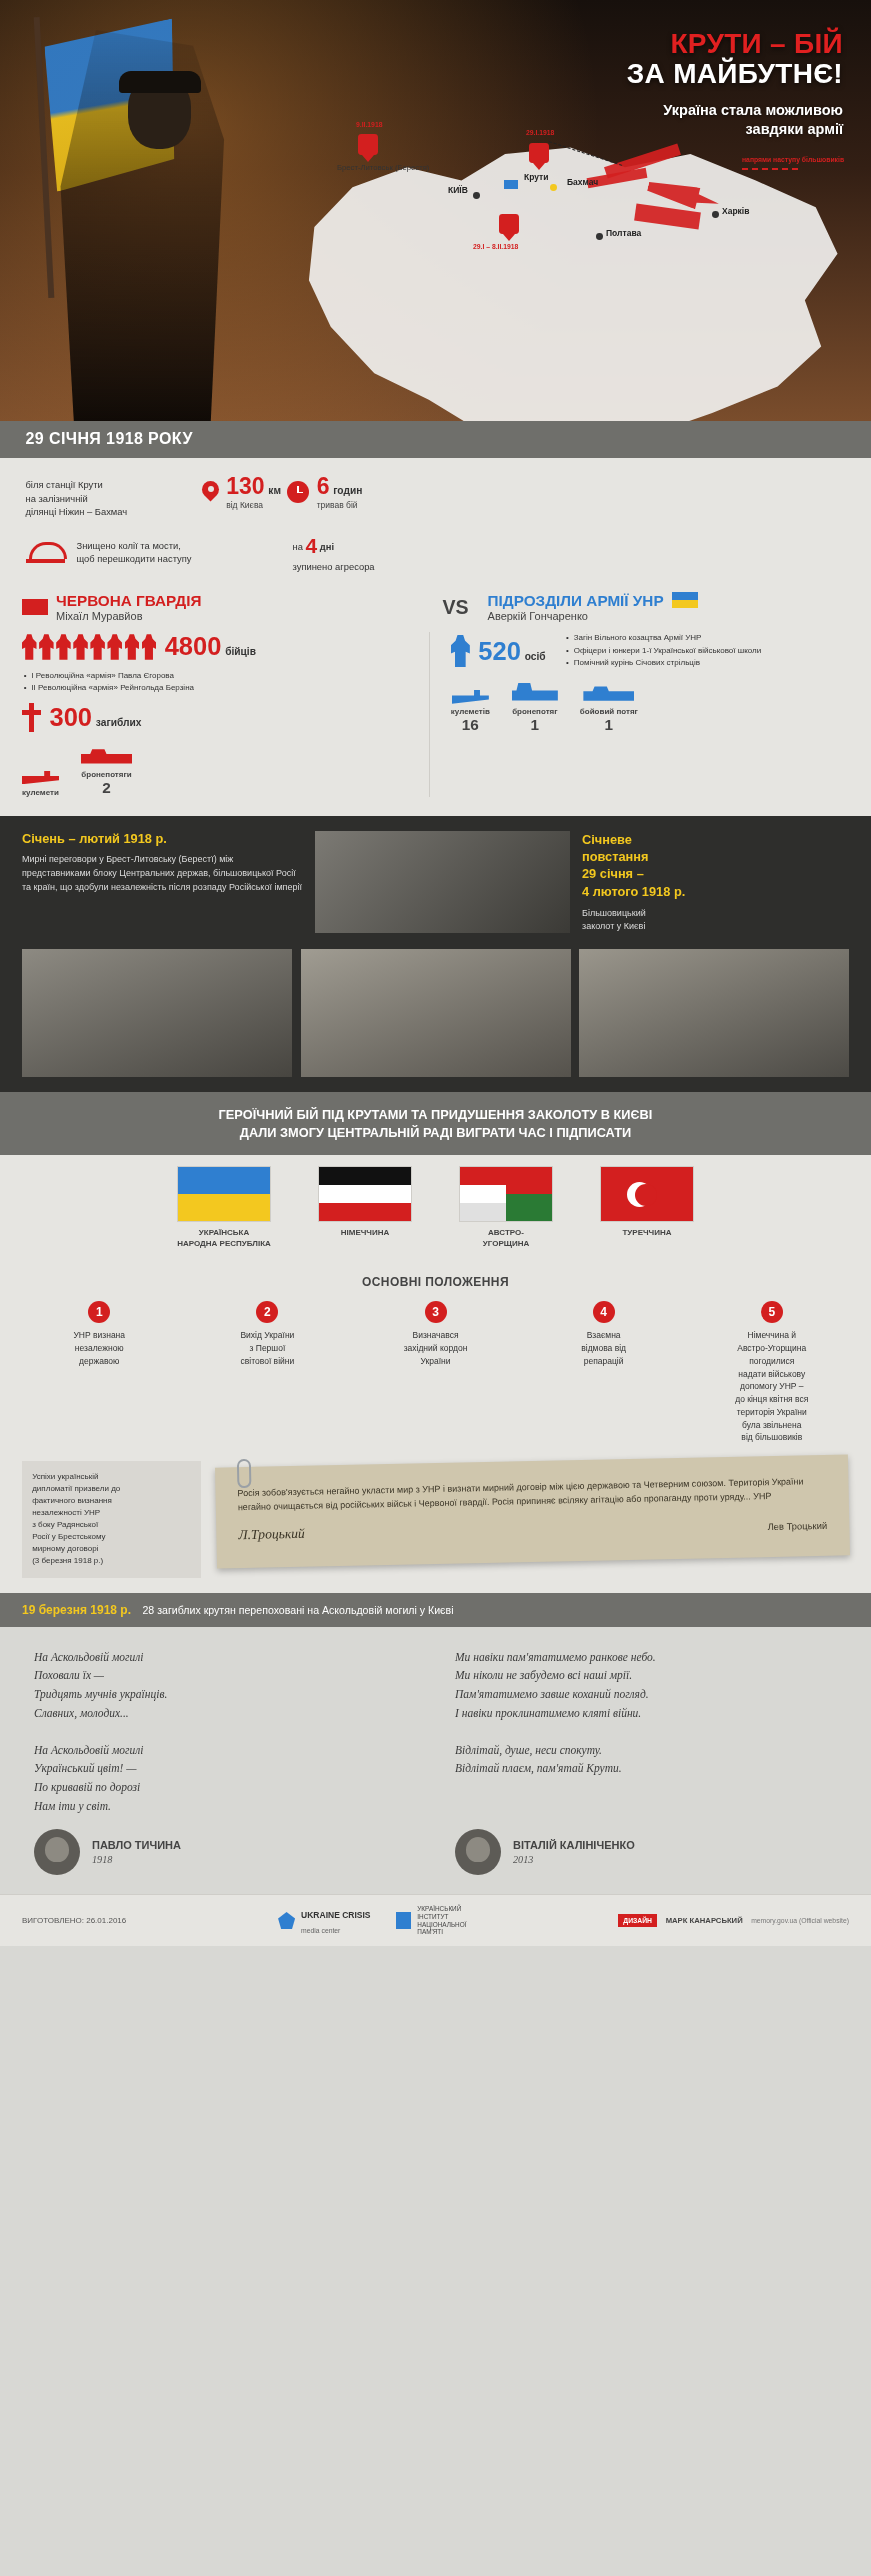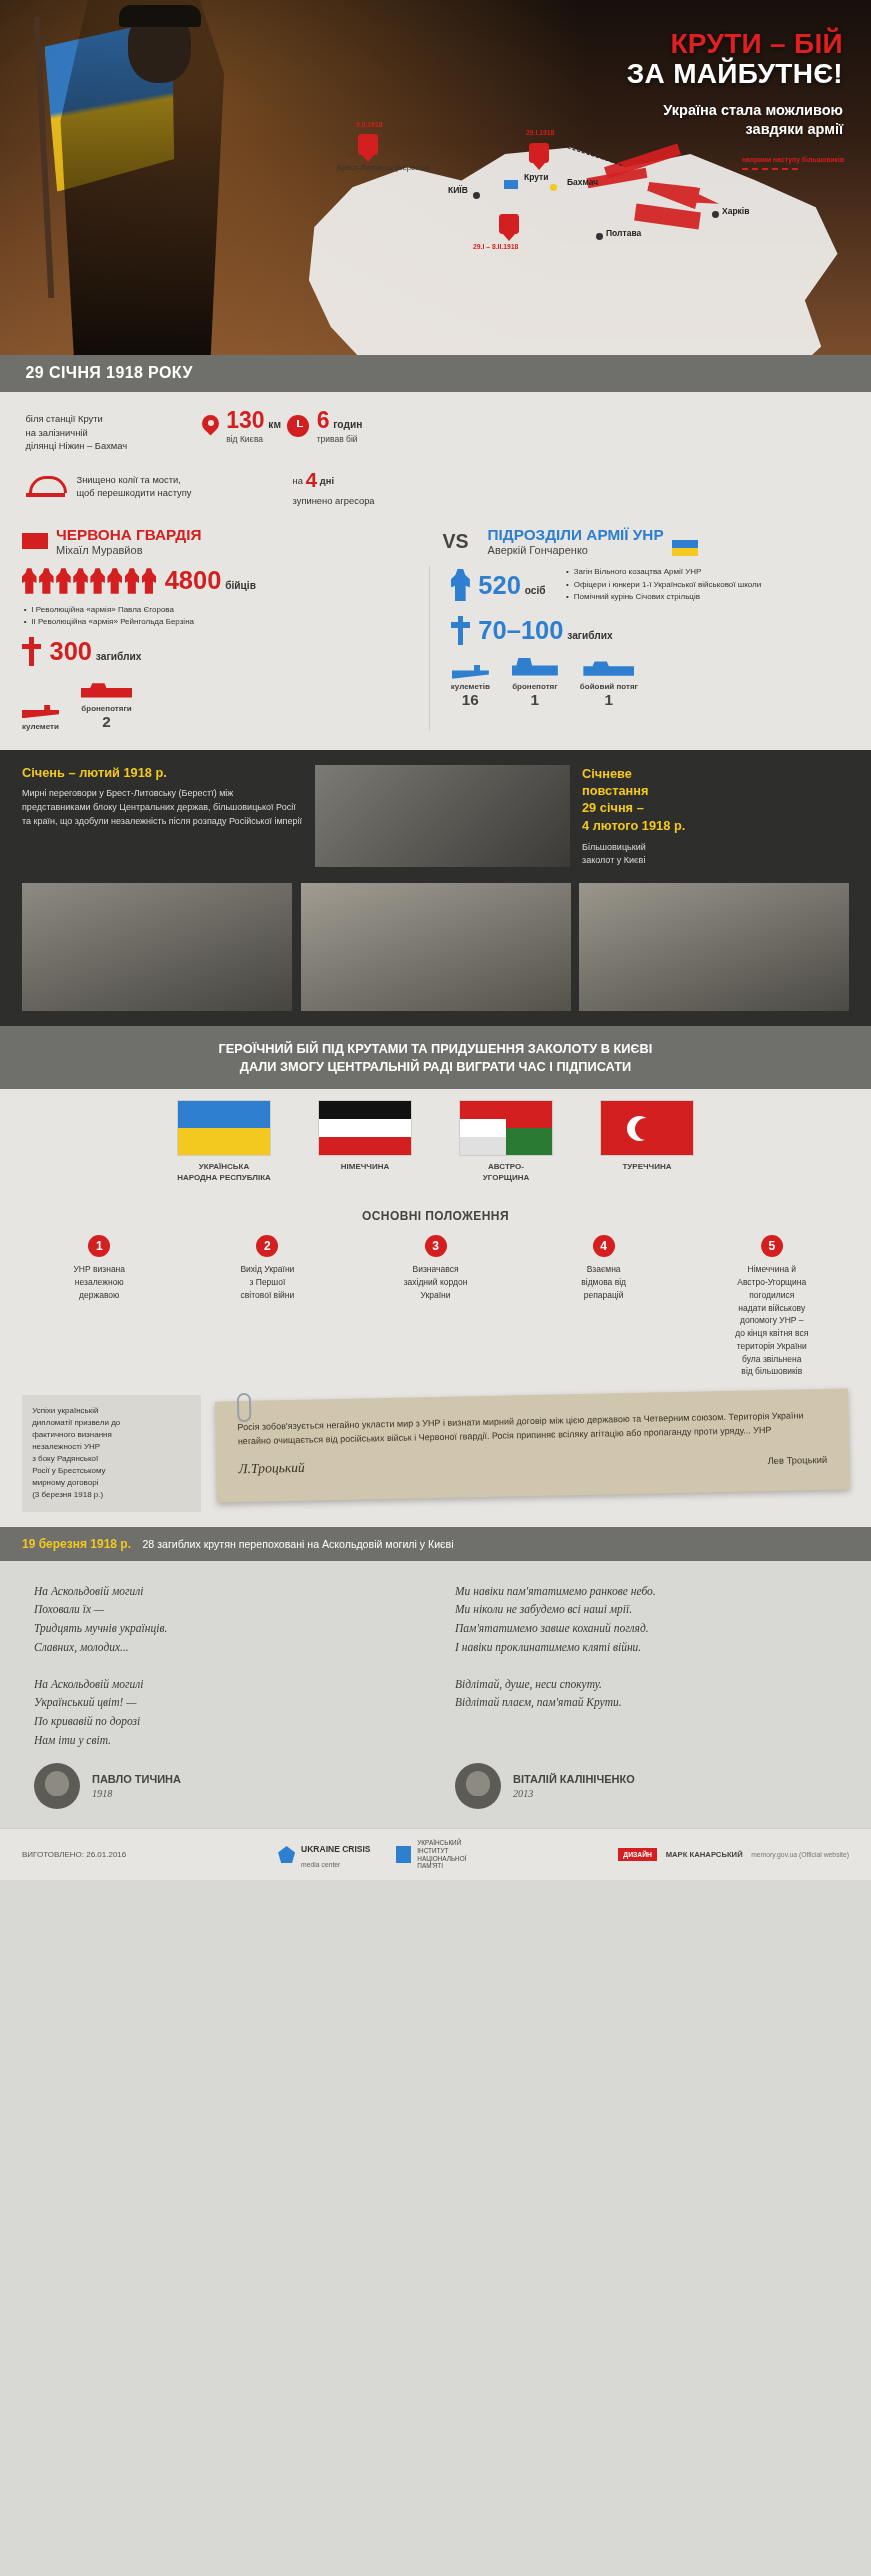--- a/index.html
+++ b/index.html
@@ -4,21 +4,21 @@
 <style>
   * { box-sizing: border-box; margin:0; padding:0; }
   body {
     width:871px; background:#d8d8d4;
     font-family:"Liberation Sans", sans-serif;
     color:#2b2b2b;
   }
   .page { width:871px; position:relative; overflow:hidden; }
 
   
-  .hero { position:relative; height:355px; background:linear-gradient(180deg,#1d1410 0%, #2e1f16 35%, #4a2e1d 60%, #6b452a 100%); overflow:hidden; }
+  .hero { position:relative; height:421px; background:linear-gradient(180deg,#1d1410 0%, #2e1f16 35%, #4a2e1d 60%, #6b452a 100%); overflow:hidden; }
   .hero-sky { position:absolute; inset:0; background:
       radial-gradient(circle at 22% 30%, rgba(255,160,60,.35), rgba(0,0,0,0) 55%),
       linear-gradient(180deg,#17100c 0%,#331f14 40%,#5d3a22 75%,#7a4d2c 100%); }
   .soldier {
     position:absolute; left:34px; bottom:0; width:221px; height:391px;
     background:linear-gradient(180deg, rgba(20,14,10,.1), rgba(10,7,5,.95));
     -webkit-clip-path: polygon(28% 0%, 72% 4%, 86% 28%, 80% 100%, 18% 100%, 12% 40%);
     clip-path: polygon(28% 0%, 72% 4%, 86% 28%, 80% 100%, 18% 100%, 12% 40%);
     filter:blur(0.3px);
   }
@@ -82,21 +82,21 @@
   .bridge-ico::after { content:""; position:absolute; bottom:4.3px; left:3.4px; width:32px; height:13.6px; border:3.4px solid #d31f1f; border-bottom:none; border-radius:17px 17px 0 0;}
   .facts-note { font-size:9.4px; line-height:1.45; color:#333; width:204px; }
   .facts-stop { font-size:9.4px; color:#333; line-height:1.4;}
   .facts-stop b { font-size:21px; color:#d31f1f; vertical-align:-2.6px;}
 
   
   .vs { background:#e6e5e1; padding:10.2px 22px 19px; }
   .vs-head { display:flex; align-items:center; justify-content:center; gap:19px; }
   .side-head { flex:1; }
   .side-head.left { text-align:left; display:flex; align-items:center; gap:8.5px;}
-  .side-head.right { text-align:left; display:flex; align-items:flex-end; gap:8.5px;}
+  .side-head.right { text-align:left; display:flex; align-items:flex-start; gap:8.5px;}
   .side-title { font-size:15.3px; font-weight:bold; }
   .side-title.red { color:#d31f1f; }
   .side-title.blue { color:#2f7fd0; }
   .side-person { font-size:11px; color:#444; }
   .vs-word { font-size:19.6px; font-weight:bold; color:#444;margin-left:40px; }
   .flag-ru { width:25.5px;height:16px;background:#d31f1f; }
   .flag-ua { width:25.5px;height:16px;background:linear-gradient(180deg,#2f7fd0 50%, #f3c81f 50%); }
 
   .vs-body { display:flex; gap:8.5px; margin-top:10.2px; }
   .vs-left, .vs-right { flex:1; }
@@ -388,27 +388,20 @@
           <div>
             <span class="num blue">520</span>
             <span class="num-lab">осіб</span>
           </div>
           <ul class="bullets" style="margin-left:12px;">
             <li>Загін Вільного козацтва Армії УНР</li>
             <li>Офіцери і юнкери 1-ї Української військової школи</li>
             <li>Помічний курінь Січових стрільців</li>
           </ul>
         </div>
-        <div class="people-row" style="margin-top:12px;">
-          <div class="cross-ico blue"></div>
-          <div>
-            <span class="num blue">70–100</span>
-            <span class="num-lab">загиблих</span>
-          </div>
-        </div>
         <div class="weapons">
           <div class="weapon">
             <div class="w-ico">
                 <span class="mg blue"></span>
               </div>
             <div class="lab">кулеметів</div>
             <div class="cnt">16</div>
           </div>
           <div class="weapon">
             <div class="w-ico">

